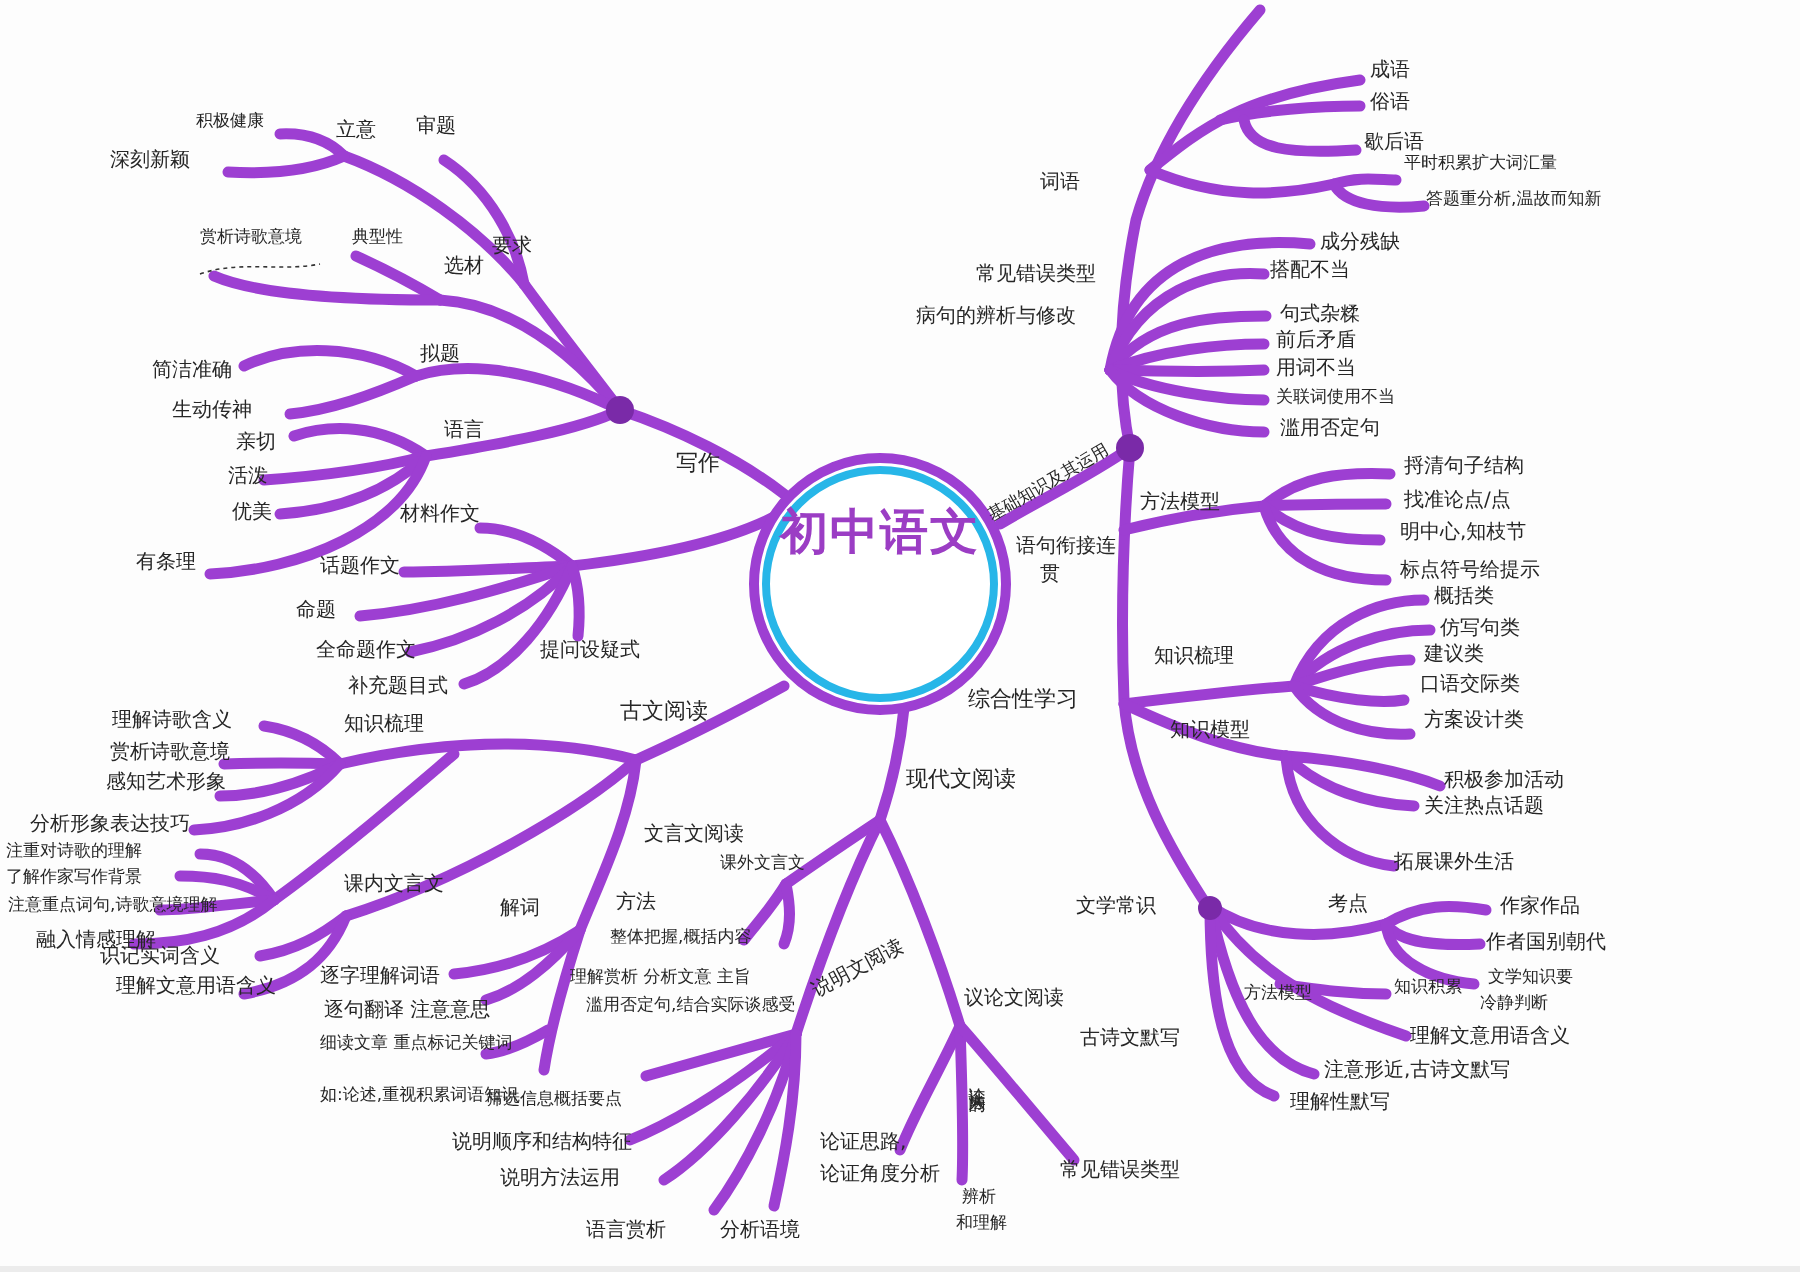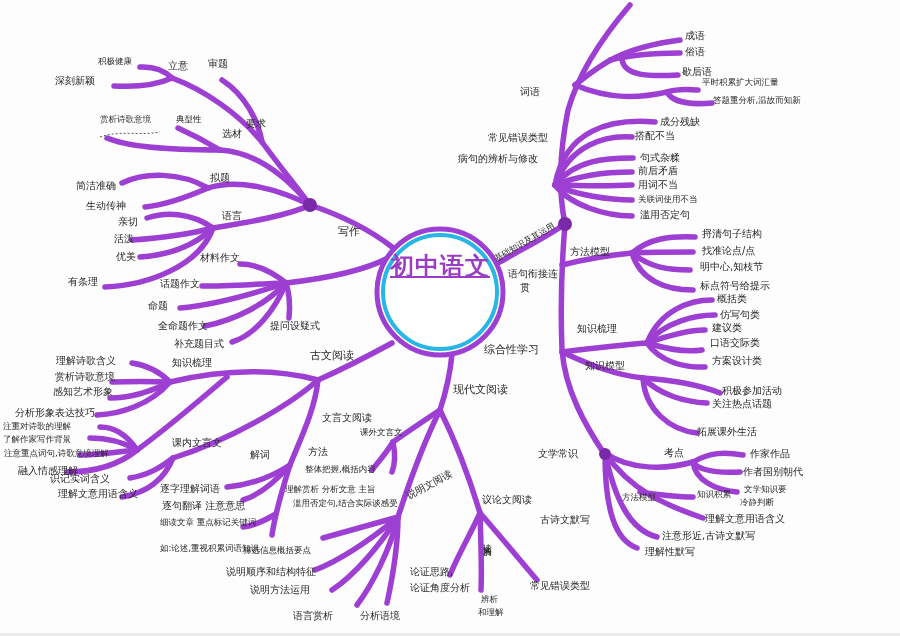--- a/index.html
+++ b/index.html
@@ -6,21 +6,21 @@
   #map{position:relative;width:900px;height:636px;background:#fdfdfd;overflow:hidden;
        font-family:"DejaVu Sans","Liberation Sans",sans-serif;border-bottom:3px solid #ececec;box-sizing:border-box;}
   #branches{position:absolute;left:0;top:0;}
   .lbl{position:absolute;font-size:10px;line-height:12px;color:#262626;white-space:nowrap;}
   .s{font-size:8.5px;text-align:center;}
   .m{font-size:11px;}
   .vert{writing-mode:vertical-rl;line-height:10px;letter-spacing:1px;}
   .rot-basics{transform:rotate(-30deg);transform-origin:left bottom;font-size:8.5px;}
   .rot-expo{transform:rotate(-28deg);transform-origin:left bottom;}
   .title{position:absolute;left:375px;width:130px;text-align:center;font-size:24px;font-weight:bold;
-         color:#9b3dc4;letter-spacing:1px;line-height:28px;text-decoration:underline;}
+         color:#9b3dc4;letter-spacing:1px;line-height:28px;}
   .sig{position:absolute;font-size:12px;color:#333;margin-top:29px;}
 </style>
 </head>
 <body>
 
 <div id="map">
 
   <svg id="branches" width="900" height="636" viewBox="0 0 900 636">
     <g fill="none" stroke="#9d3fd2" stroke-width="5.5" stroke-linecap="round">
 

